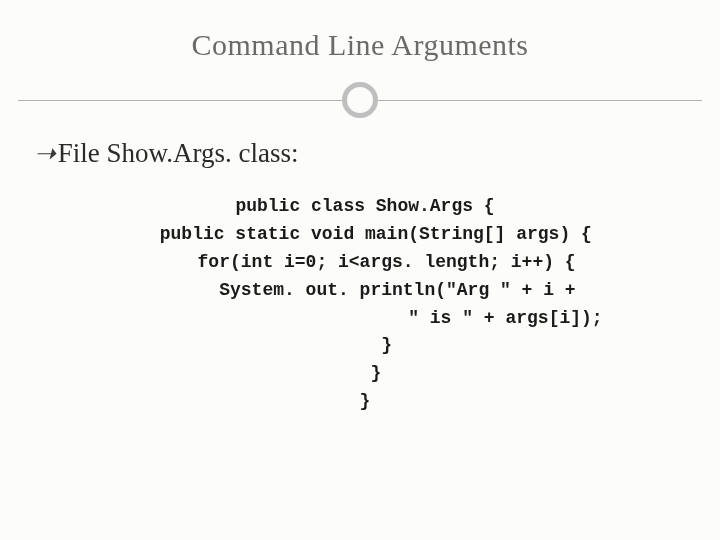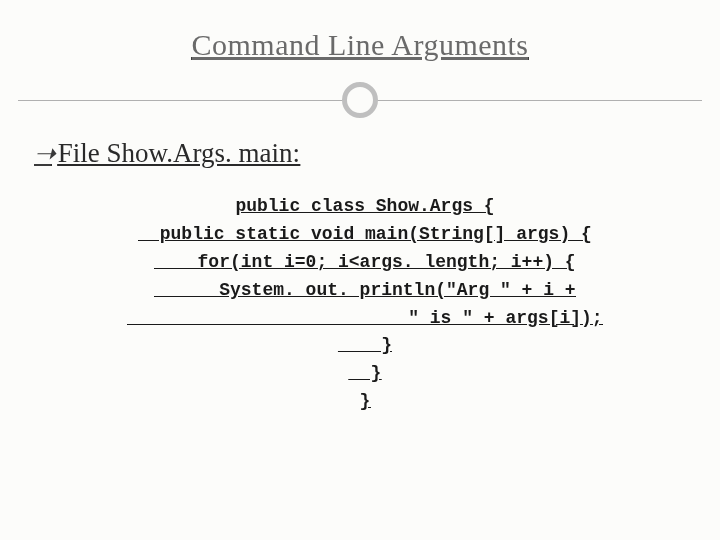--- a/index.html
+++ b/index.html
@@ -1,15 +1,15 @@
 <!DOCTYPE html>
 <html><head>
 <meta charset="utf-8">
 <style>
-  * { margin: 0; padding: 0; box-sizing: border-box; text-decoration: underline; }
+  * { margin: 0; padding: 0; box-sizing: border-box; }
   body {
     width: 720px;
     height: 540px;
     background: #fcfcfa;
     font-family: Georgia, 'Times New Roman', serif;
     position: relative;
     overflow: hidden;
   }
   .slide {
     width: 100%;
@@ -94,21 +94,21 @@
   </div>
 
   <div class="divider-wrap">
     <div class="divider-line"></div>
     <div class="divider-circle"></div>
   </div>
 
   <div class="body">
     <div class="bullet-line">
       <span class="bullet-glyph">➝</span>
-      <span class="bullet-text">File Show.Args. main:</span>
+      <span class="bullet-text">File Show.Args. class:</span>
     </div>
 
     <pre class="code">public class Show.Args {
   public static void main(String[] args) {
     for(int i=0; i&lt;args. length; i++) {
       System. out. println("Arg " + i +
                           " is " + args[i]);
     }
   }
 }</pre>

